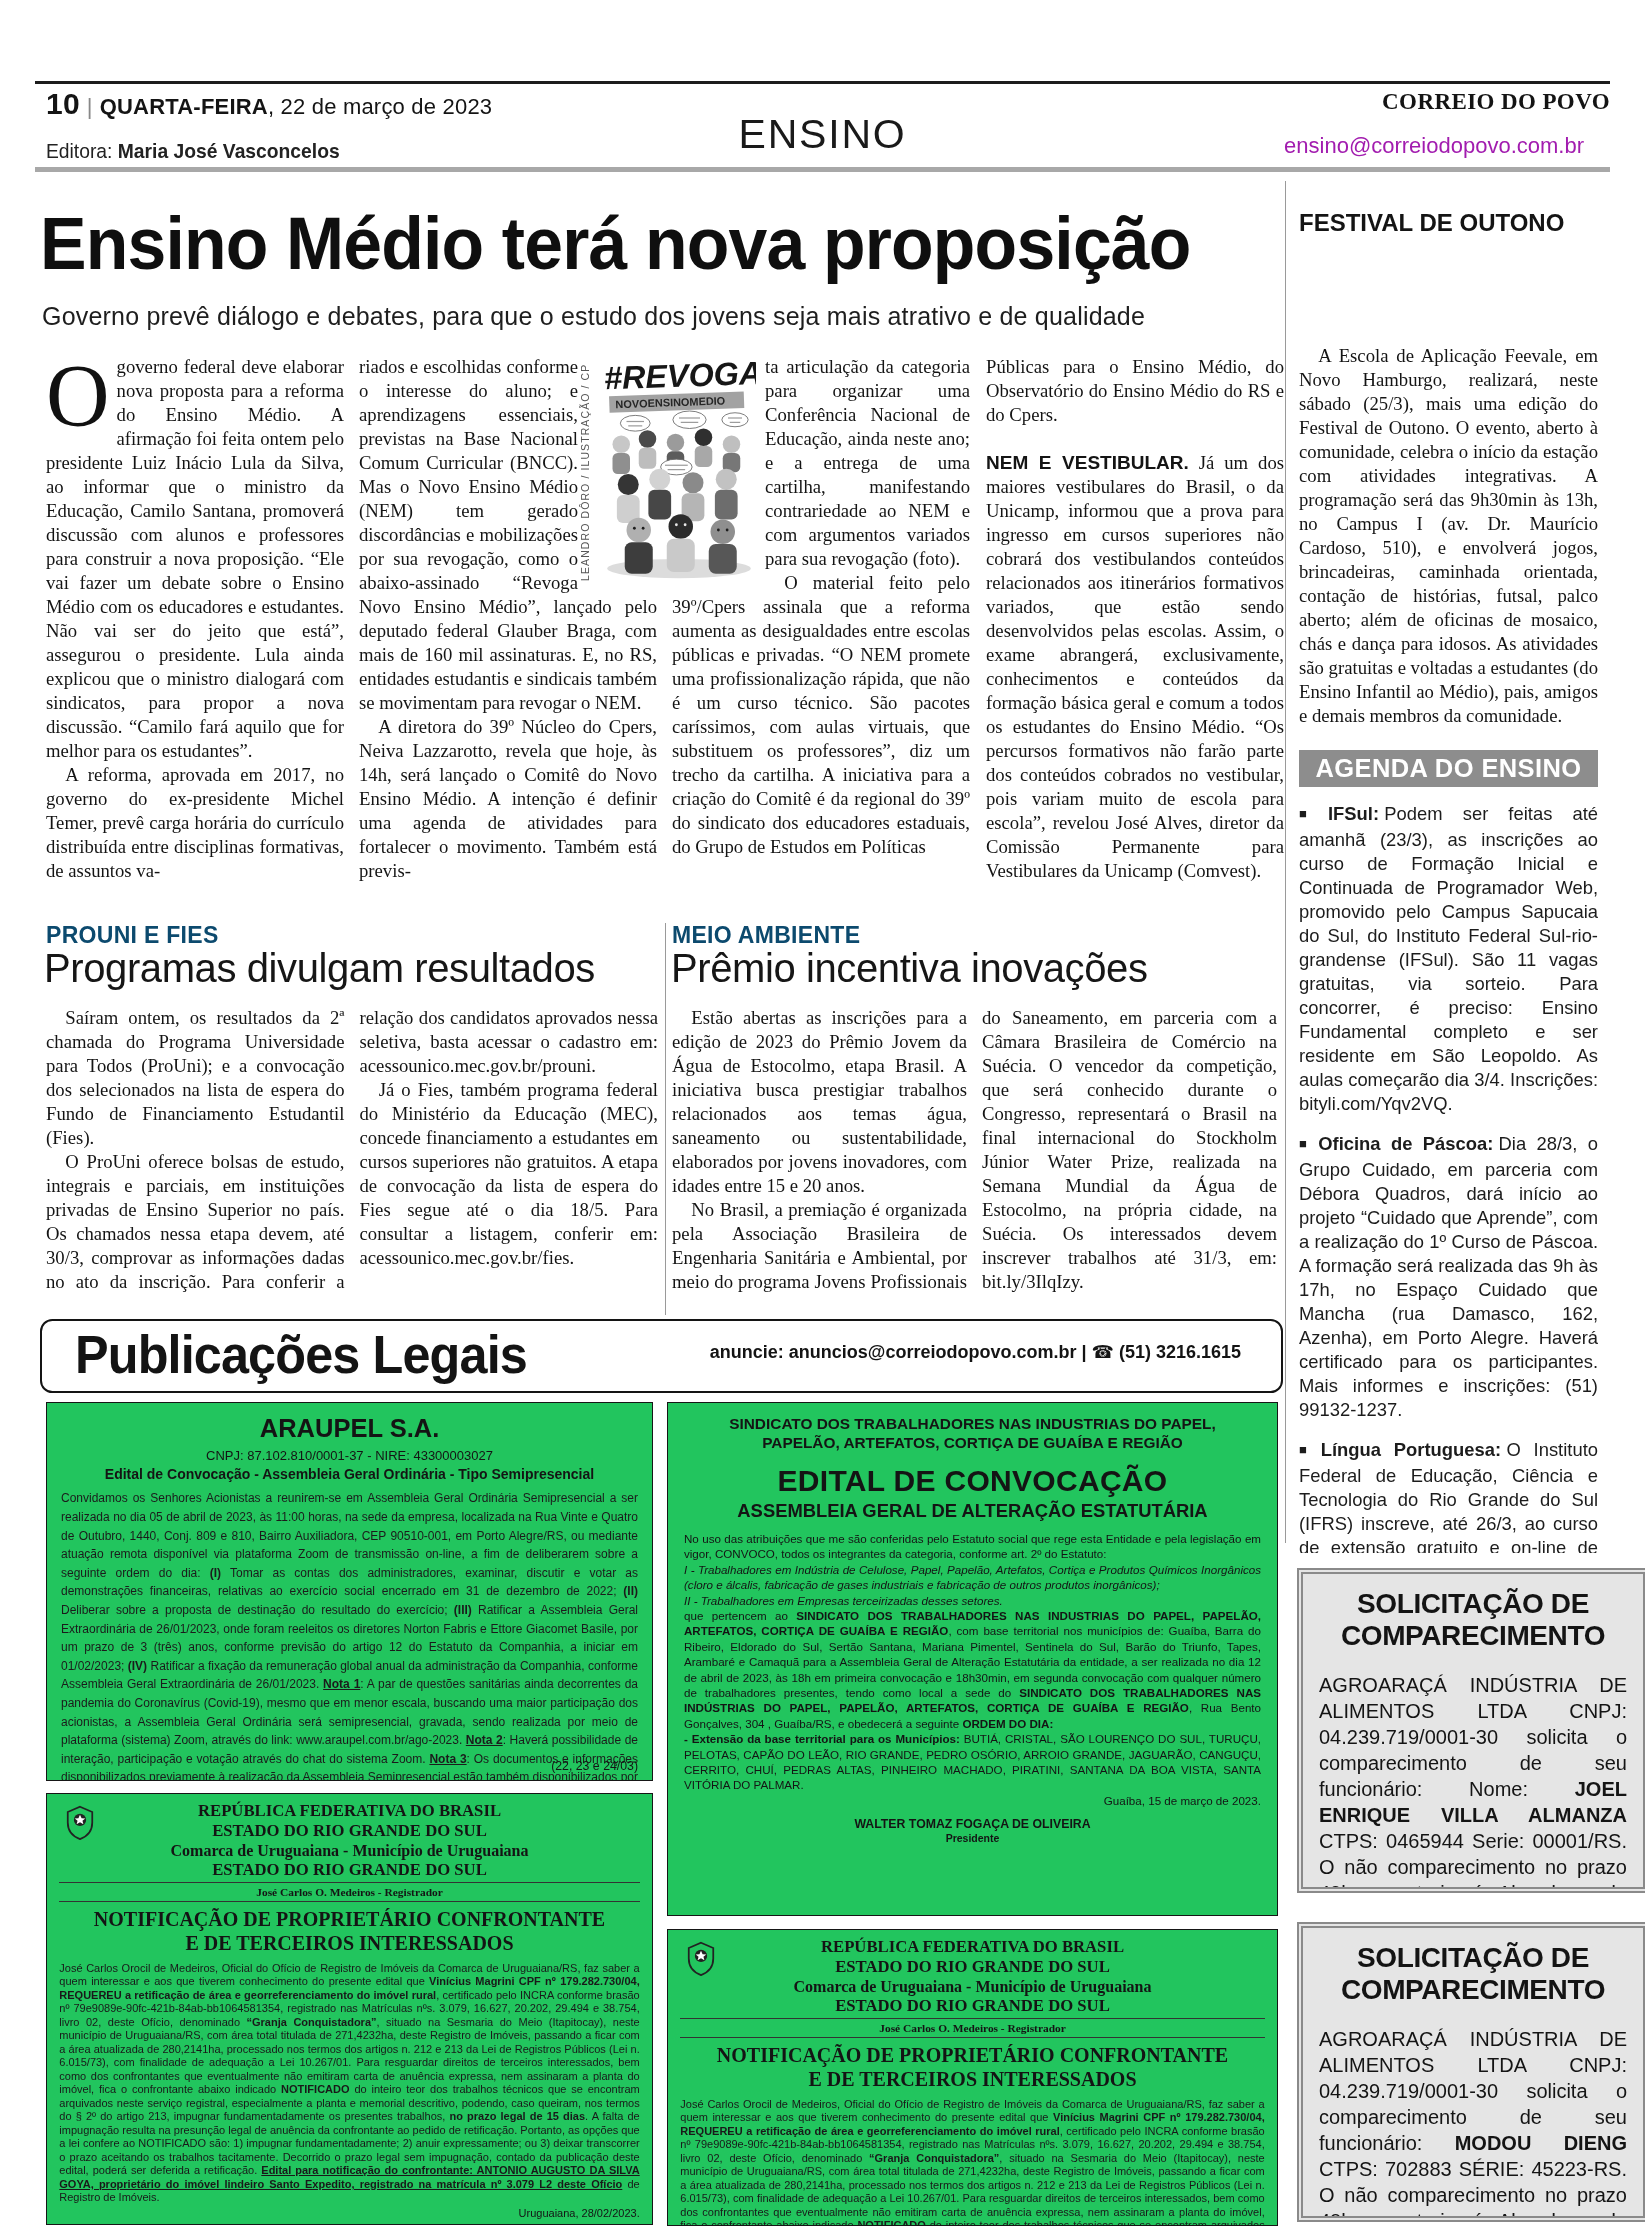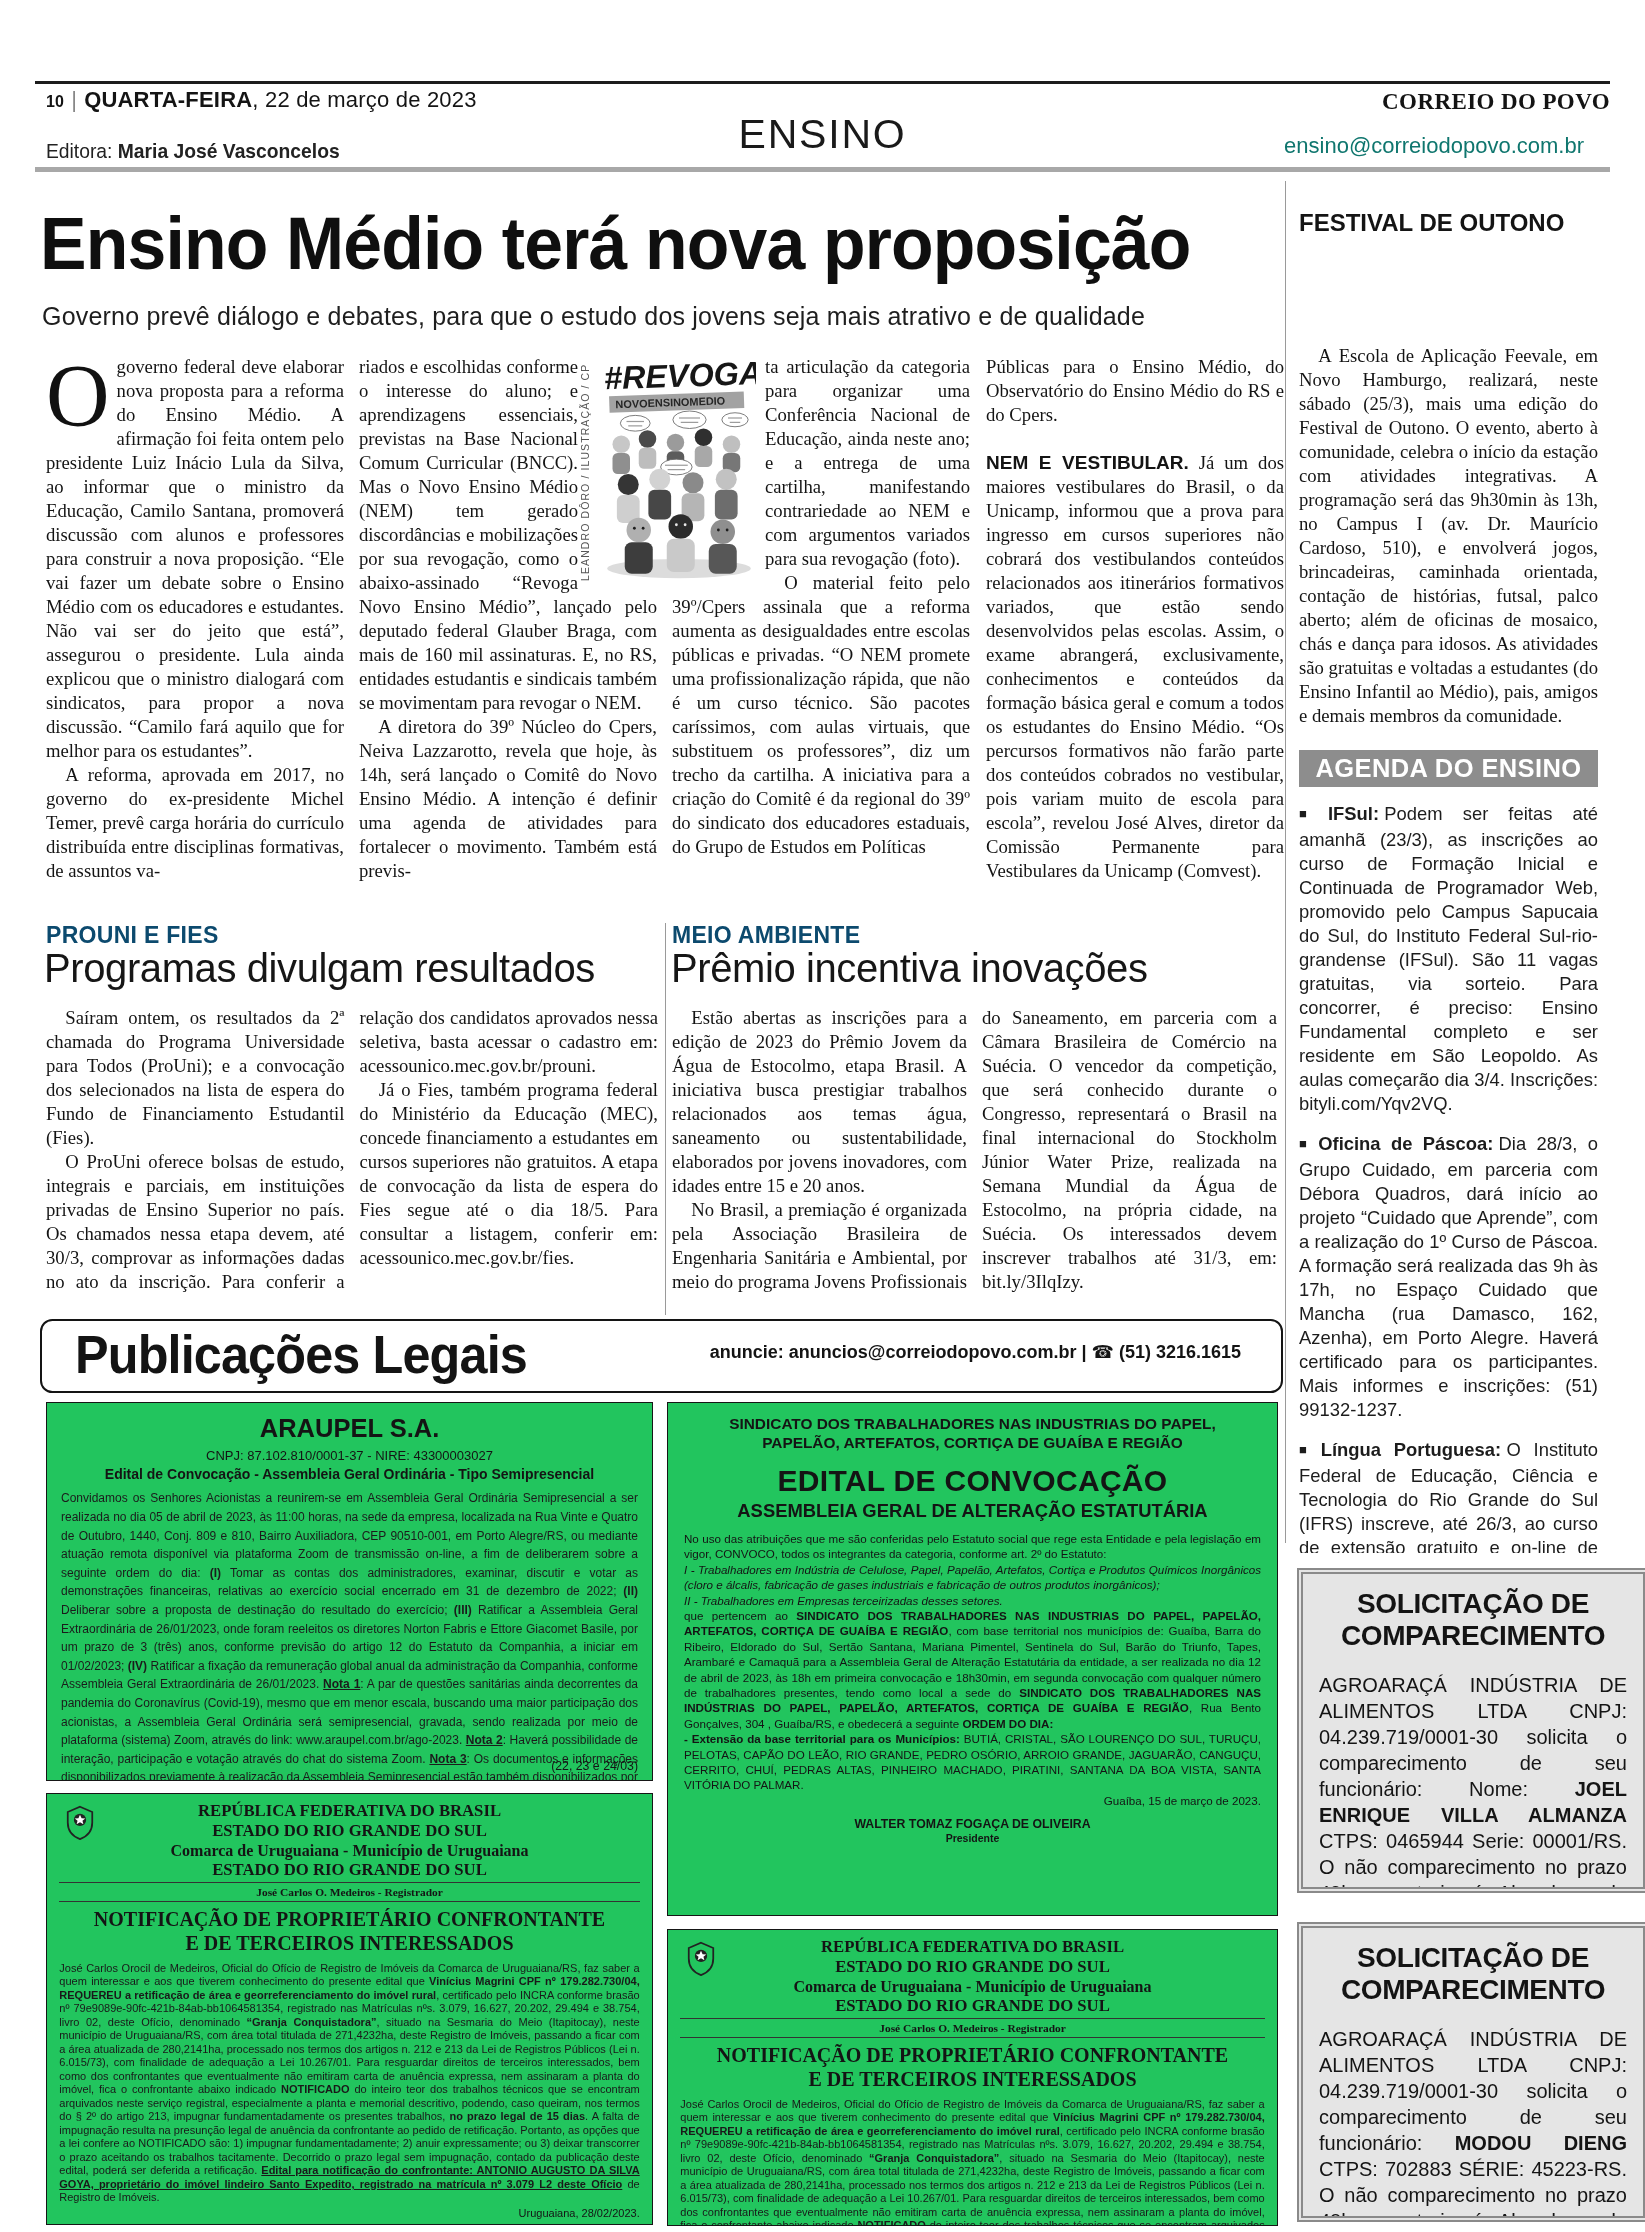--- a/index.html
+++ b/index.html
@@ -6,26 +6,26 @@
   .page{position:relative;width:1645px;height:2232px;background:#ffffff;overflow:hidden;
         font-family:"Liberation Serif","DejaVu Serif",serif;color:#141414;
         -webkit-font-smoothing:antialiased;}
   .abs{position:absolute;}
   .sans{font-family:"Liberation Sans","DejaVu Sans",sans-serif;}
   .b{font-weight:bold;}
   .jus{text-align:justify;text-justify:inter-word;hyphens:auto;}
   
   .rule-top{left:35px;width:1575px;top:81px;height:2.6px;background:#1c1c1c;}
   .hdr-left{left:46px;top:87px;font-size:22px;letter-spacing:0.2px;}
-  .hdr-left .num{font-size:16px;}
+  .hdr-left .num{font-size:30px;}
   .hdr-left .sep{color:#888;padding:0 7px;font-weight:normal;}
   .masthead{right:35px;top:89px;font-size:23px;letter-spacing:0.4px;}
   .section-title{left:0;width:100%;top:111px;text-align:center;font-size:41px;letter-spacing:1.8px;color:#1a1a1a;}
   .editor-line{left:46px;top:141px;font-size:19.3px;color:#222;}
-  .email{right:61px;top:133px;font-size:22px;color:#0f766e;}
+  .email{right:61px;top:133px;font-size:22px;color:#a21caf;}
   .rule-thick{left:35px;width:1575px;top:167px;height:5.3px;background:#a8a8a8;}
   
   .headline{left:40px;top:200px;font-size:75px;font-weight:bold;letter-spacing:-0.9px;
             transform:scaleX(.93);transform-origin:left top;white-space:nowrap;color:#0f0f0f;}
   .deck{left:42px;top:302px;font-size:25px;color:#1e1e1e;letter-spacing:0.2px;}
   .bcol{top:355px;width:298px;height:562px;font-size:18.7px;line-height:24px;overflow:hidden;}
   .bcol p{margin:0;}
   .bcol p.ind{text-indent:19.3px;}
   .dropcap{float:left;font-size:88px;line-height:74px;padding:3.5px 7px 0 0;color:#111;}
   .wrap-r{float:right;width:79px;height:226px;}

